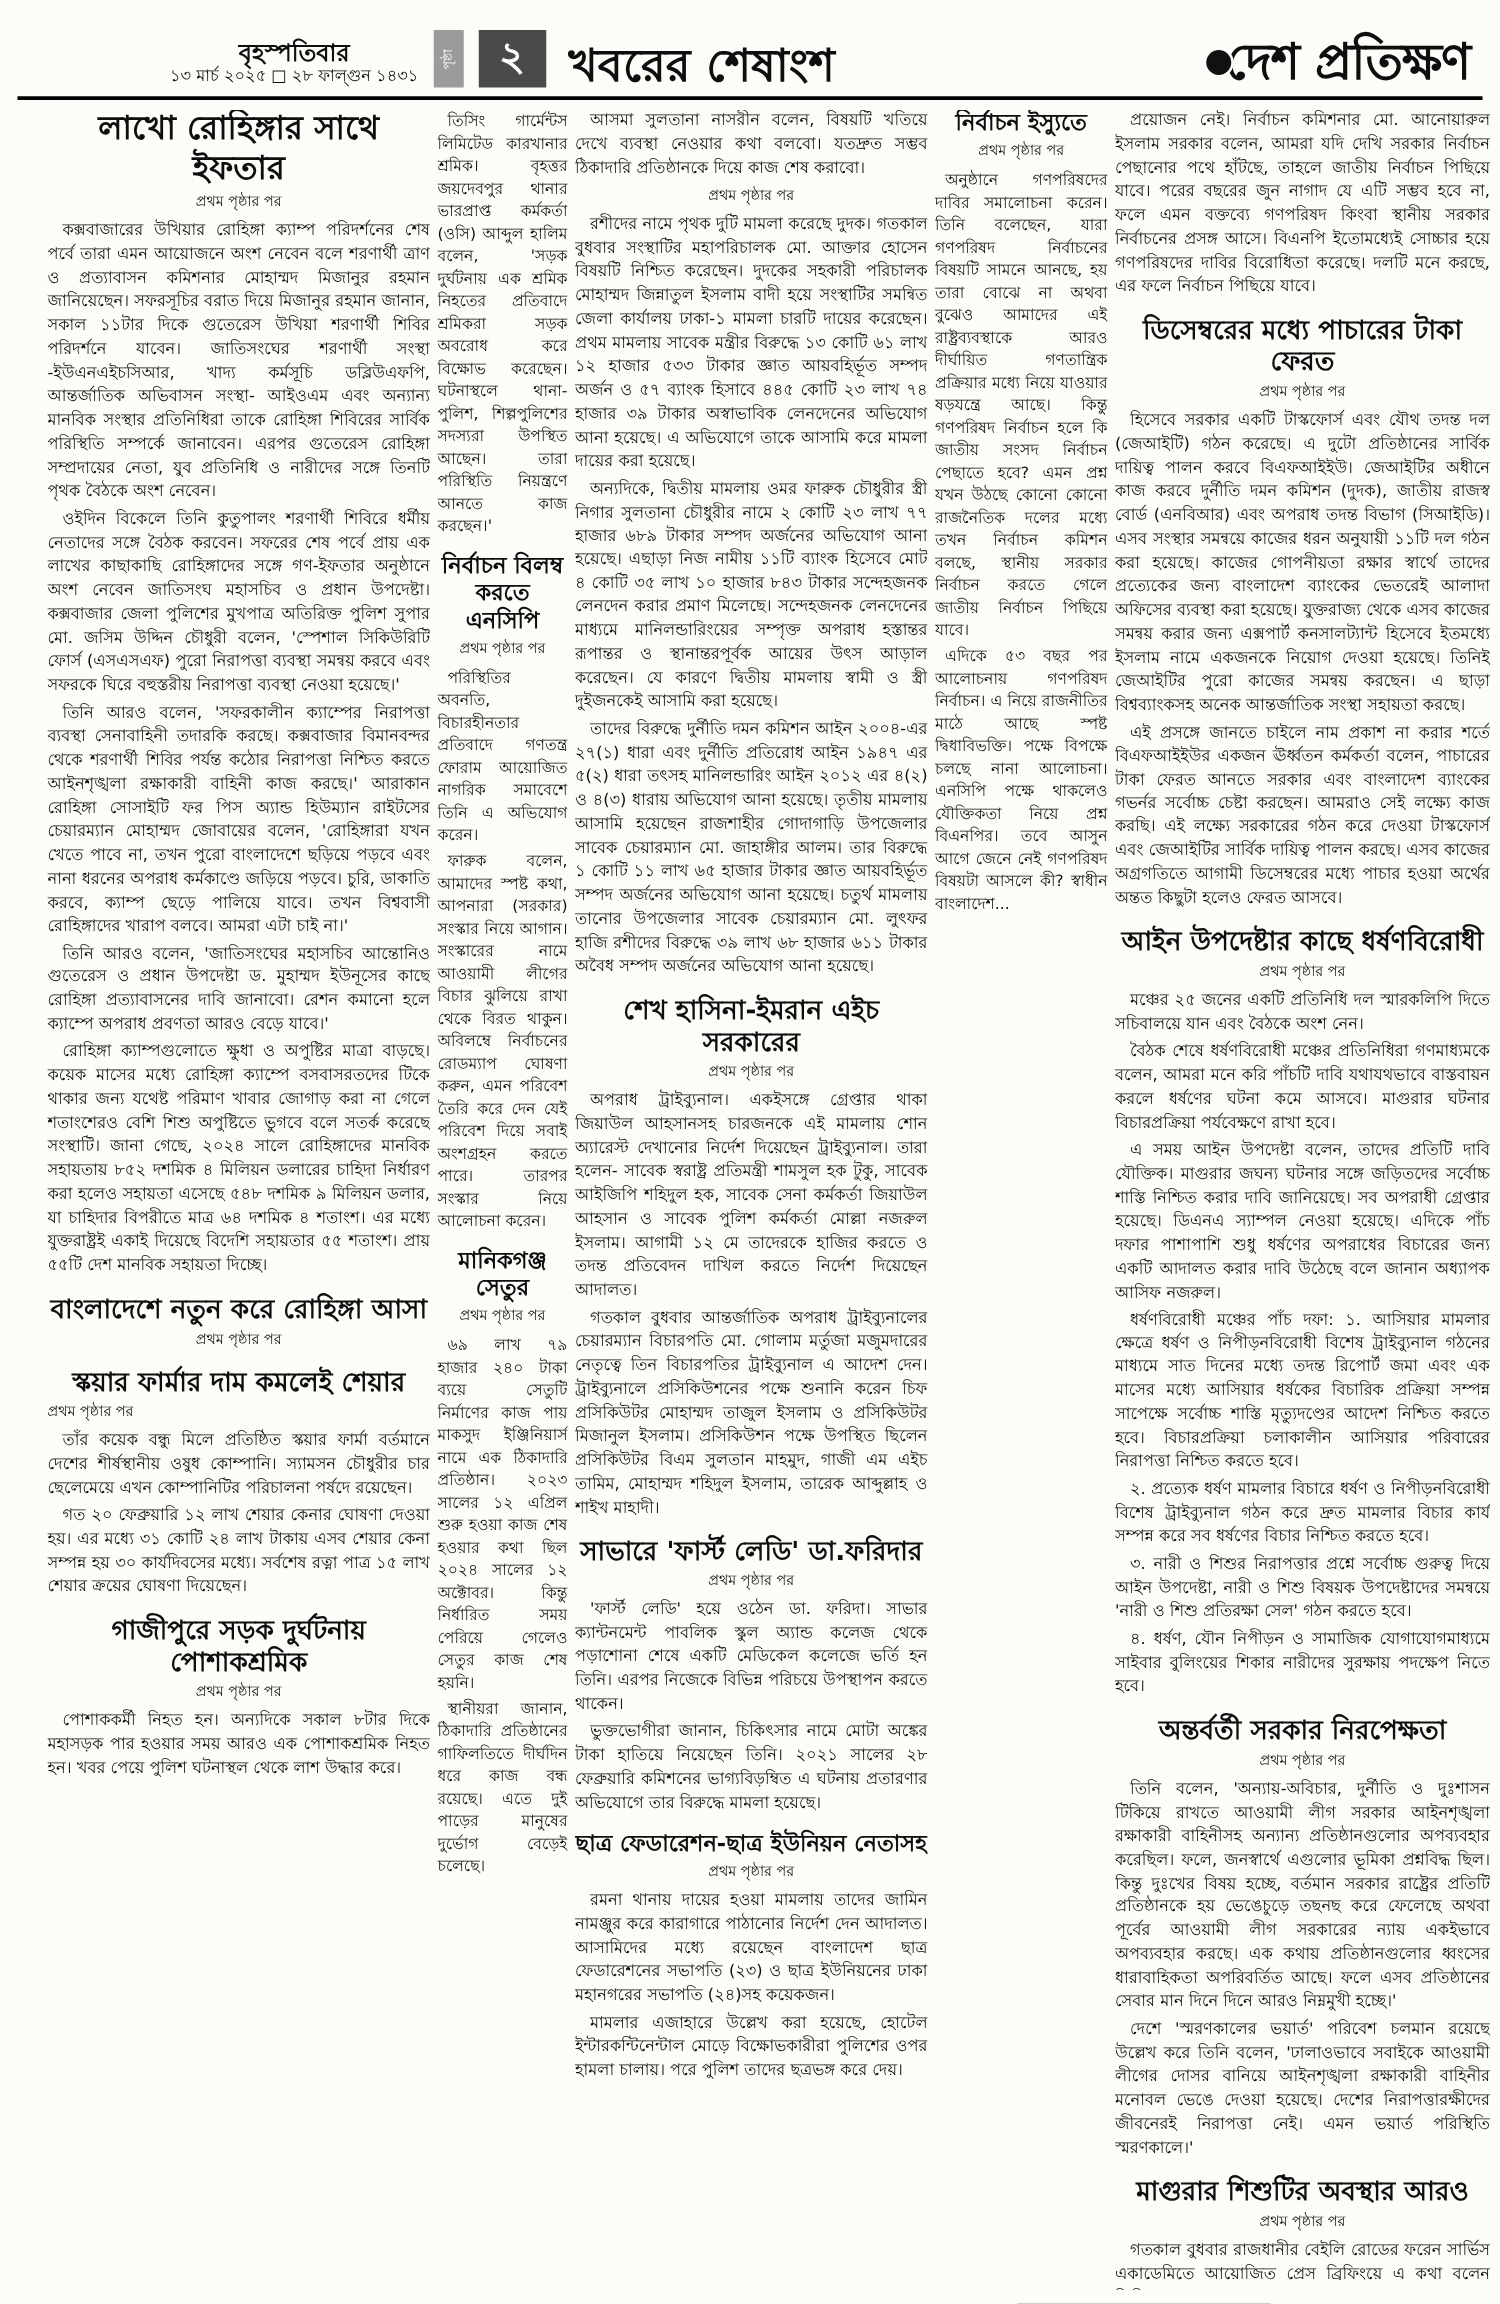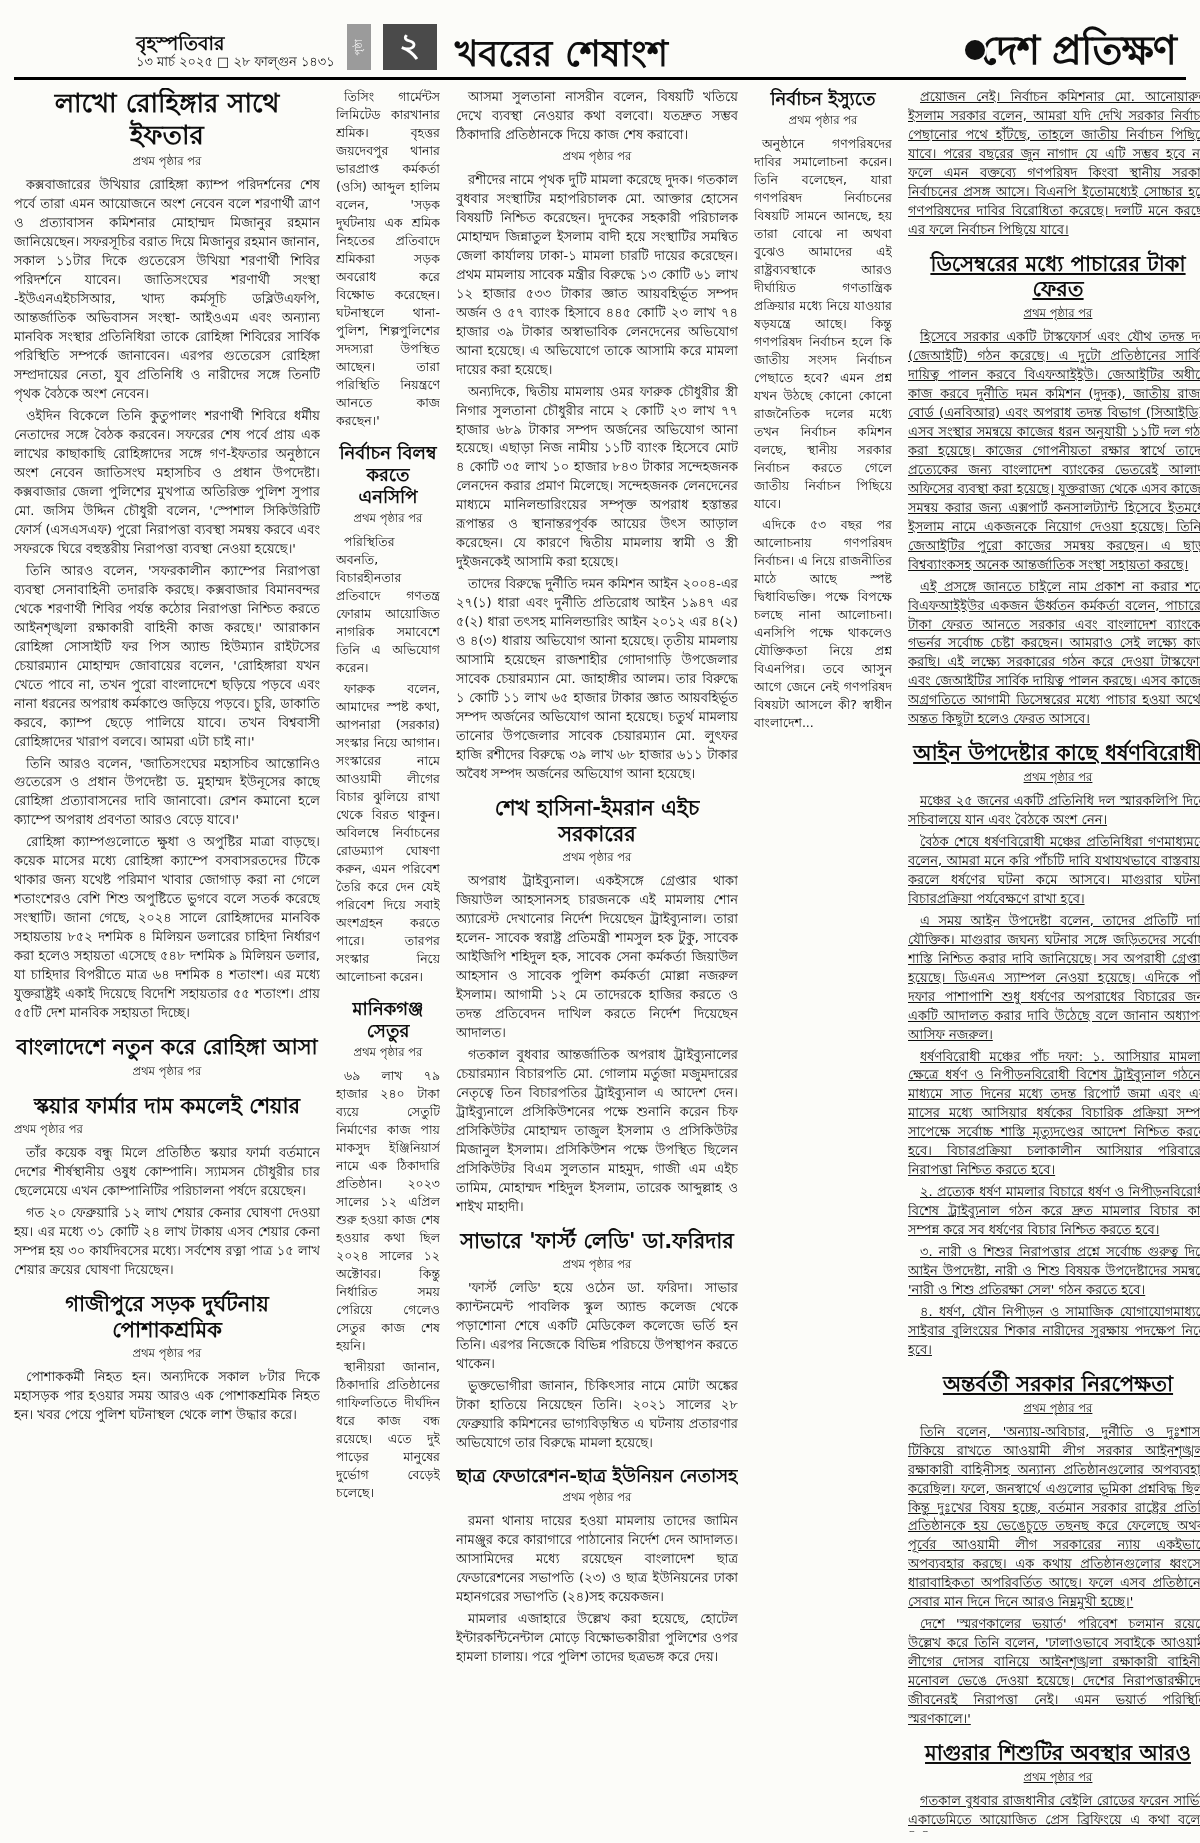--- a/index.html
+++ b/index.html
@@ -3,41 +3,41 @@
 <meta charset="utf-8">
 <style>
   html,body{margin:0;padding:0;background:#8a8a8a;}
   .page{width:1200px;height:1843px;margin:0 auto;background:#fcfcf9;color:#0e0e0e;
         font-family:"DejaVu Sans","Liberation Serif",serif;box-sizing:border-box;
         padding:0 14px;overflow:hidden;}
   
   .masthead{height:80px;display:flex;align-items:flex-end;gap:12px;
             border-bottom:3px solid #000;padding:12px 6px 7px;box-sizing:border-box;}
   .mh-spacer{width:104px;flex:none;}
-  .mh-date{text-align:left;line-height:1.15;flex:none;}
+  .mh-date{text-align:center;line-height:1.15;flex:none;}
   .day{font-weight:bold;font-size:19px;}
   .dateline{font-size:13px;white-space:nowrap;}
   .page-label-box{width:24px;height:46px;background:#9b9b9b;color:#fff;flex:none;
                   display:flex;align-items:center;justify-content:center;overflow:hidden;}
   .rot{transform:rotate(-90deg);font-size:10px;white-space:nowrap;}
   .page-num-box{width:54px;height:46px;background:#4a4a4a;color:#fff;flex:none;
                 display:flex;align-items:center;justify-content:center;
                 font-size:32px;font-weight:bold;}
   .section-title{font-size:36px;font-weight:800;margin:4px 0 -2px 6px;line-height:1;flex:none;}
   .logo{margin-left:auto;text-align:left;flex:none;padding-right:4px;}
   .tagline{font-size:10px;margin:0 0 0 18px;letter-spacing:.5px;}
   .logo-row{display:flex;align-items:center;margin-top:40px;}
   .emblem{width:20px;height:20px;border-radius:50%;background:#111;flex:none;
           margin-right:-7px;position:relative;z-index:1;border:2px solid #fcfcf9;}
   .logo-title{font-size:40px;font-weight:900;letter-spacing:-1px;line-height:1;}
   
-  .content{display:flex;gap:16px;padding-top:8px;height:1752px;box-sizing:border-box;}
+  .content{display:flex;gap:6px;padding-top:8px;height:1752px;box-sizing:border-box;margin-left:24px;}
   .col{overflow:hidden;flex:none;}
   .col-a{width:306px;} .col-b{width:104px;} .col-c{width:282px;}
-  .col-d{width:138px;} .col-e{width:300px;text-decoration:underline;}
+  .col-d{width:138px;} .col-e{width:300px;}
   .art{margin:0;}
   .hl{font-weight:800;text-align:center;margin:12px 0 2px;line-height:1.22;}
   .art:first-child .hl{margin-top:0;}
   .h-lg{font-size:26px;} .h-md{font-size:21px;} .h-sm{font-size:18px;text-align:center;}
   .cont{text-align:center;font-size:11.5px;margin:0 0 4px;}
   .cont.left{text-align:left;}
   .art p{font-size:13px;line-height:1.46;text-align:justify;margin:0 0 3px;text-indent:12px;}
   .col-b .art p,.col-d .art p{font-size:12.5px;line-height:1.44;text-indent:8px;}
 </style>
 </head>

